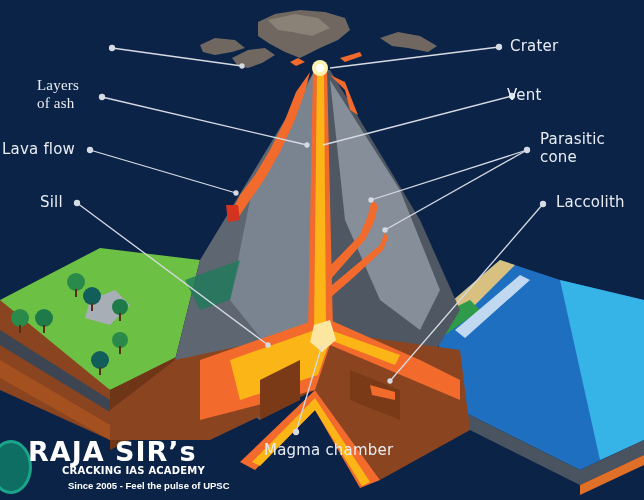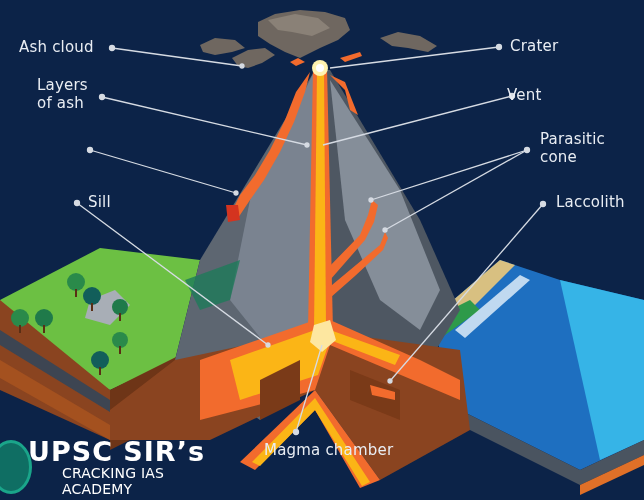--- a/index.html
+++ b/index.html
@@ -5,21 +5,21 @@
   html, body { margin:0; padding:0; }
   body { width:644px; height:500px; overflow:hidden; background:#0c2348; font-family:"Liberation Sans", sans-serif; }
   .stage { position:relative; width:644px; height:500px; background:#0c2348; overflow:hidden; }
   svg.art { position:absolute; left:0; top:0; }
   .lbl { position:absolute; color:#e9edf3; font-size:15px; line-height:18px; white-space:nowrap; font-family:"DejaVu Sans", sans-serif; letter-spacing:0.2px; }
   .lbl.multi { white-space:normal; }
   .lbl span { display:block; }
   .brand { position:absolute; left:14px; top:432px; width:220px; height:64px; }
   .brand .ring { position:absolute; left:-24px; top:8px; width:36px; height:48px; border-radius:50%; border:3px solid #1aa58a; background:#0f6e63; }
   .brand .big { position:absolute; left:14px; top:4px; font-family:"DejaVu Sans", sans-serif; font-weight:bold; font-size:27px; color:#ffffff; letter-spacing:1px; }
-  .brand .sub { position:absolute; left:48px; top:33px; font-family:"DejaVu Sans", sans-serif; font-size:14px; color:#ffffff; letter-spacing:0.2px; }
+  .brand .sub { position:absolute; left:48px; top:33px; font-family:"DejaVu Sans", sans-serif; font-size:10px; color:#ffffff; letter-spacing:0.2px;font-weight:bold; }
   .brand .tag { position:absolute; left:54px; top:48px; font-family:"Liberation Sans", sans-serif; font-weight:bold; font-size:9.5px; color:#ffffff; }
 </style>
 </head>
 <body>
 
 <div class="stage">
 
 <svg class="art" width="644" height="500" viewBox="0 0 644 500">
 
   <g>
@@ -129,34 +129,35 @@
         <circle cx="371" cy="200" r="2"></circle>
         <circle cx="385" cy="230" r="2"></circle>
     <line x1="543" y1="204" x2="390" y2="381"></line>
         <circle cx="543" cy="204" r="2.5"></circle>
         <circle cx="390" cy="381" r="2"></circle>
     <line x1="322" y1="345" x2="296" y2="432"></line>
         <circle cx="296" cy="432" r="2.5"></circle>
   </g>
 </svg>
 
-<div class="lbl" style="left:19px; top:38px;">Ash cloud</div>
-<div class="lbl multi" style="left:37px; top:76px;">
+<div class="lbl multi" style="left:37px; top:76px;font-family:Liberation Serif, serif;">
   <span>Layers</span>
   <span>of ash</span>
 </div>
-<div class="lbl" style="left:40px; top:193px;margin-left:48px;">Sill</div>
+<div class="lbl" style="left:2px; top:140px;">Lava flow</div>
+<div class="lbl" style="left:40px; top:193px;">Sill</div>
 <div class="lbl" style="left:510px; top:37px;text-align:right;">Crater</div>
 <div class="lbl" style="left:507px; top:86px;">Vent</div>
 <div class="lbl multi" style="left:540px; top:130px;">
   <span>Parasitic</span>
   <span>cone</span>
 </div>
 <div class="lbl" style="left:556px; top:193px;">Laccolith</div>
 <div class="lbl" style="left:264px; top:441px;">Magma chamber</div>
 
 <div class="brand">
   <div class="ring"></div>
-  <div class="big">UPSC SIR’s</div>
+  <div class="big">RAJA SIR’s</div>
   <div class="sub">CRACKING IAS ACADEMY</div>
+  <div class="tag">Since 2005 - Feel the pulse of UPSC</div>
 </div>
 
 </div>
 
 </body></html>

